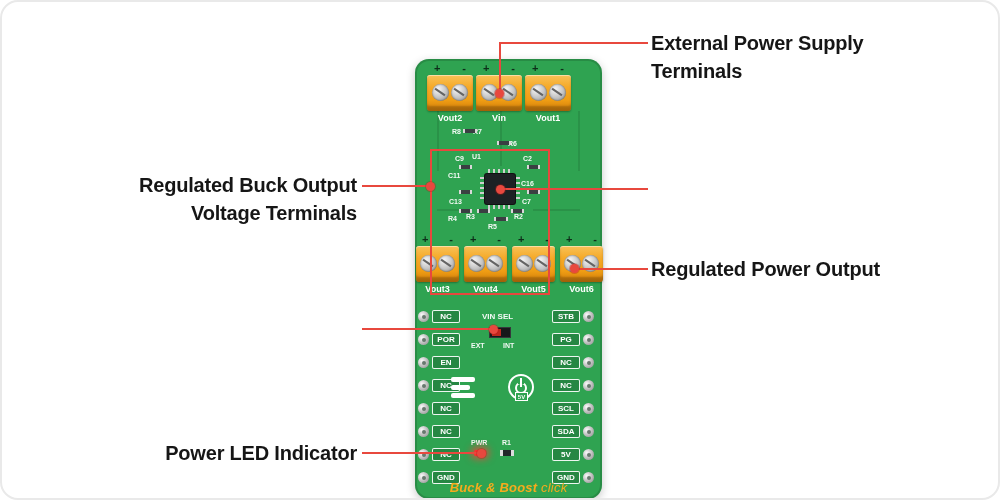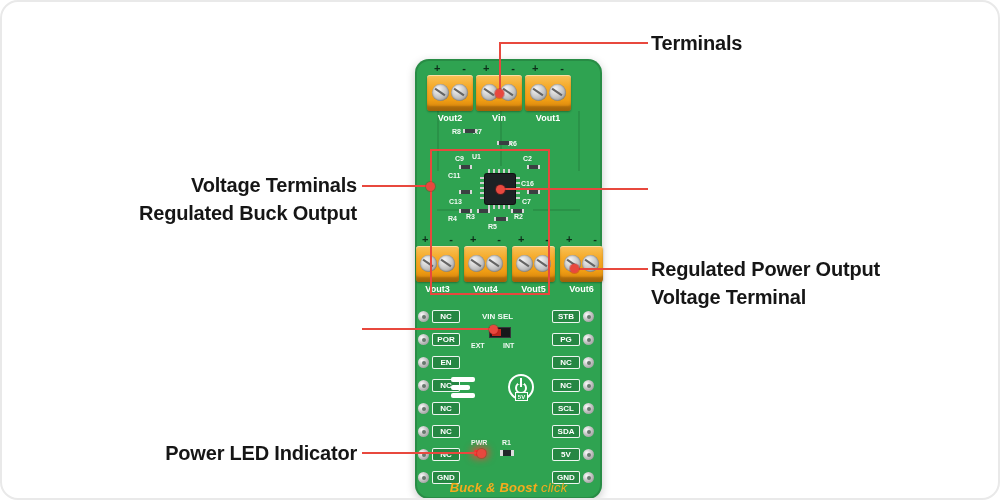--- a/index.html
+++ b/index.html
@@ -307,38 +307,38 @@
       <span class="sfx">click</span>
     </div>
   </div>
 
   <div class="hrect" style="left:428px;top:147px;width:120px;height:146px"></div>
 
   <div class="cline" style="left:497px;top:40px;width:149px;height:2px"></div>
   <div class="cline" style="left:497px;top:40px;width:2px;height:50px"></div>
   <div class="cdot" style="left:493px;top:87px"></div>
   <div class="ctext" style="left:649px;top:27px;width:260px">
+    <div>External Power Supply</div>
     <div>Terminals</div>
   </div>
 
   <div class="cline" style="left:502px;top:186px;width:144px;height:2px"></div>
   <div class="cdot" style="left:494px;top:183px"></div>
 
   <div class="cline" style="left:576px;top:266px;width:70px;height:2px"></div>
   <div class="cdot" style="left:568px;top:262px"></div>
   <div class="ctext" style="left:649px;top:253px;width:270px">
     <div>Regulated Power Output</div>
-    <div>Voltage Terminal</div>
   </div>
 
   <div class="cline" style="left:360px;top:183px;width:68px;height:2px"></div>
   <div class="cdot" style="left:424px;top:180px"></div>
   <div class="ctext r" style="left:105px;top:169px;width:250px">
+    <div>Regulated Buck Output</div>
     <div>Voltage Terminals</div>
-    <div>Regulated Buck Output</div>
   </div>
 
   <div class="cline" style="left:360px;top:326px;width:128px;height:2px"></div>
   <div class="cdot" style="left:487px;top:323px"></div>
 
   <div class="cline" style="left:360px;top:450px;width:118px;height:2px"></div>
   <div class="cdot" style="left:475px;top:447px"></div>
   <div class="ctext r" style="left:105px;top:437px;width:250px">Power LED Indicator</div>
 
 </div>

